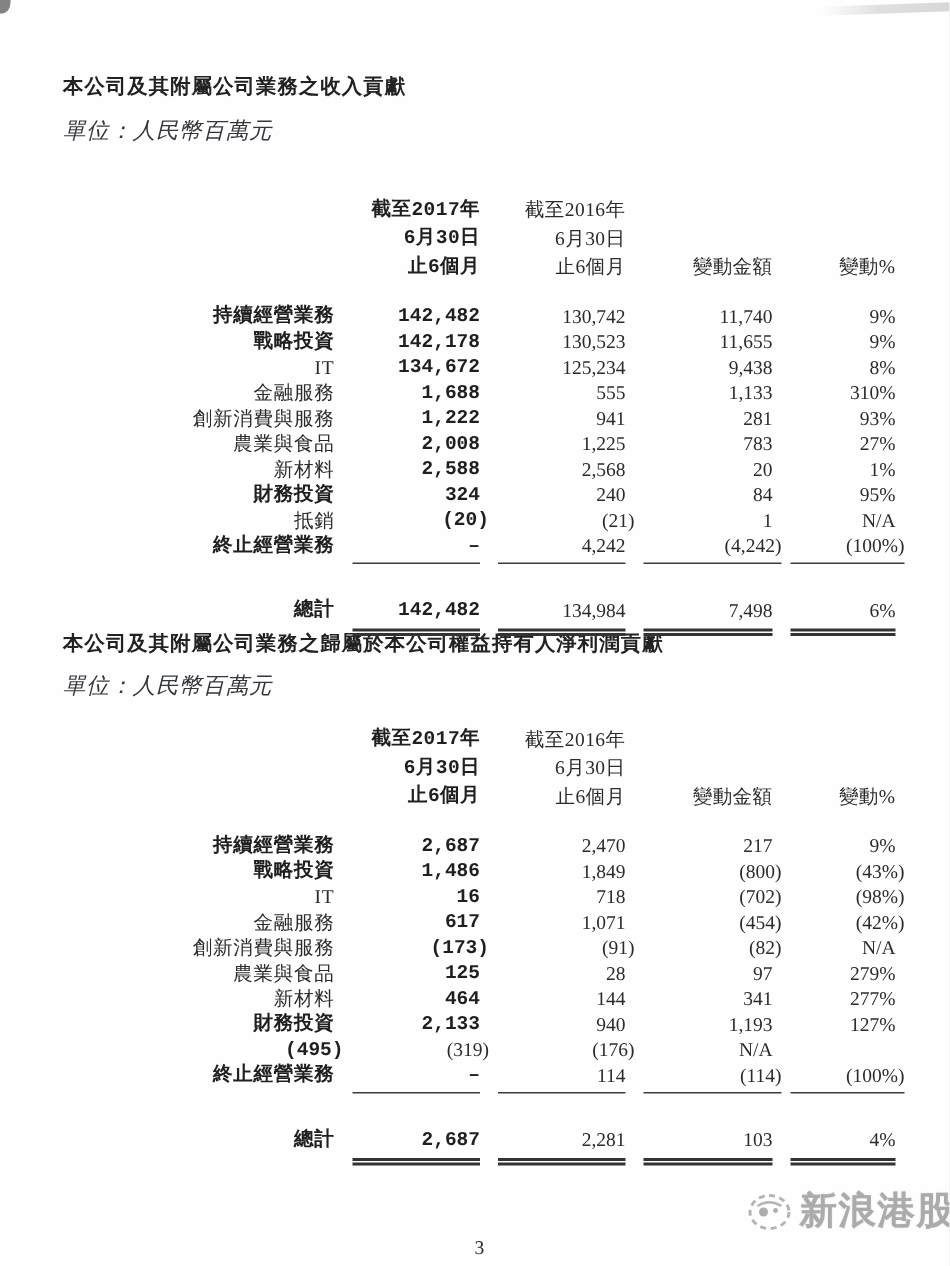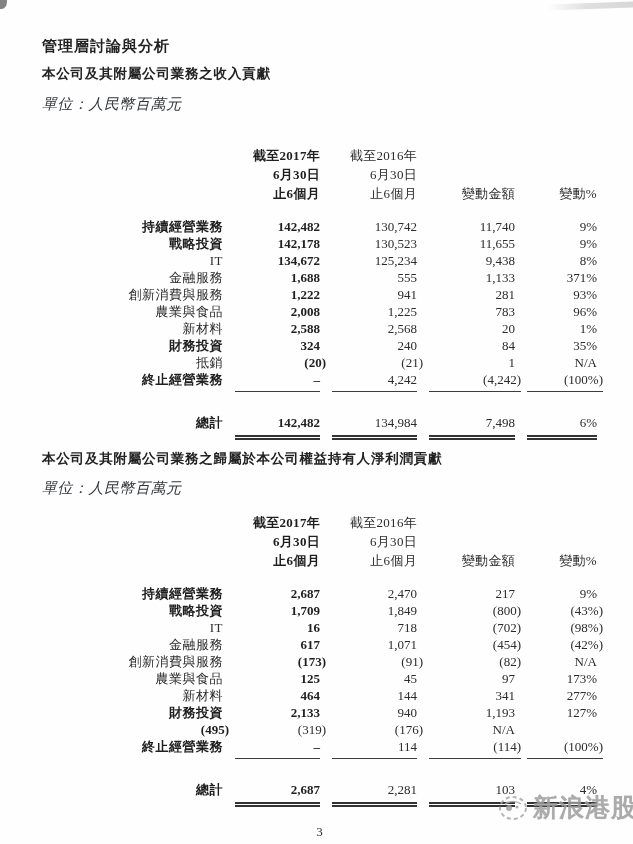--- a/index.html
+++ b/index.html
@@ -6,38 +6,38 @@
   .page{
     position:relative; width:633px; height:844px; margin:0 auto;
     background:#fefefe; overflow:hidden;
     font-family:"Liberation Serif","DejaVu Serif",serif;
     color:#2b2b2b;
   }
   .content{position:absolute; left:42px; top:38px; width:555px;}
   .main-title{font-size:15px; font-weight:bold; letter-spacing:1px; line-height:16px; color:#222;}
   .section-heading{font-size:13.5px; font-weight:bold; letter-spacing:0.8px; line-height:15px; color:#222;}
   .s1-heading{margin-top:12px;}
-  .s2-heading{margin-top:14px;}
+  .s2-heading{}
   .unit-note{
     font-size:15px; font-style:italic; line-height:16px;
     margin-top:13px; margin-right:-28px; color:#33373d; letter-spacing:0.5px;
   }
   .s1-unit{margin-top:15px;}
   .s2-unit{margin-top:14px;}
   .fintable{display:block;}
   .t1{margin-top:34px;}
   .t2{margin-top:17px;}
   .trow{
     display:grid; grid-template-columns:1fr 85px 85px 86px 70px;
     column-gap:12px; line-height:17px; font-size:13px;
   }
   .cell{white-space:nowrap;}
   .label{text-align:right; letter-spacing:0.5px;}
   .num{text-align:right; font-variant-numeric:lining-nums;}
-  .b{font-weight:bold; color:#1f1f1f;}
+  .b{font-weight:bold; color:#1f1f1f;font-family:Liberation Mono, monospace;}
   .thead{line-height:19px; margin-bottom:15px;}
   .hcell{align-self:end; letter-spacing:0.3px;}
   .paren{margin-right:-6px;}
   .rule1 .num{border-bottom:1px solid #3c3c3c; padding-bottom:3px;}
   .total{margin-top:22px;}
   .total .num{border-bottom:2px solid #333; padding-bottom:4px; position:relative;}
   .total .num::after{
     content:""; position:absolute; left:0; right:0; bottom:-5px; height:2px; background:#333;
   }
   .page-number{
@@ -64,21 +64,20 @@
   }
 </style>
 </head>
 <body>
 
 <div class="page">
   <div class="artifact-tl"></div>
   <div class="artifact-tr"></div>
 
   <div class="content">
-    <div class="main-title">管理層討論與分析</div>
 
     <div class="section-heading s1-heading">本公司及其附屬公司業務之收入貢獻</div>
     <div class="unit-note s1-unit">單位：人民幣百萬元</div>
     <div class="fintable t1">
         <div class="trow thead">
           <div class="cell label"></div>
           <div class="cell num hcell b">
             <div>截至2017年</div>
             <div>6月30日</div>
             <div>止6個月</div>
@@ -114,49 +113,49 @@
           <div class="cell num b">134,672</div>
           <div class="cell num">125,234</div>
           <div class="cell num">9,438</div>
           <div class="cell num">8%</div>
         </div>
         <div class="trow">
           <div class="cell label">金融服務</div>
           <div class="cell num b">1,688</div>
           <div class="cell num">555</div>
           <div class="cell num">1,133</div>
-          <div class="cell num">371%</div>
+          <div class="cell num">310%</div>
         </div>
         <div class="trow">
           <div class="cell label">創新消費與服務</div>
           <div class="cell num b">1,222</div>
           <div class="cell num">941</div>
           <div class="cell num">281</div>
           <div class="cell num">93%</div>
         </div>
         <div class="trow">
           <div class="cell label">農業與食品</div>
           <div class="cell num b">2,008</div>
           <div class="cell num">1,225</div>
           <div class="cell num">783</div>
-          <div class="cell num">96%</div>
+          <div class="cell num">27%</div>
         </div>
         <div class="trow">
           <div class="cell label">新材料</div>
           <div class="cell num b">2,588</div>
           <div class="cell num">2,568</div>
           <div class="cell num">20</div>
           <div class="cell num">1%</div>
         </div>
         <div class="trow">
           <div class="cell label b">財務投資</div>
           <div class="cell num b">324</div>
           <div class="cell num">240</div>
           <div class="cell num">84</div>
-          <div class="cell num">35%</div>
+          <div class="cell num">95%</div>
         </div>
         <div class="trow">
           <div class="cell label">抵銷</div>
           <div class="cell num b paren">(20)</div>
           <div class="cell num paren">(21)</div>
           <div class="cell num">1</div>
           <div class="cell num">N/A</div>
         </div>
         <div class="trow rule1">
           <div class="cell label b">終止經營業務</div>
@@ -198,21 +197,21 @@
         </div>
         <div class="trow">
           <div class="cell label b">持續經營業務</div>
           <div class="cell num b">2,687</div>
           <div class="cell num">2,470</div>
           <div class="cell num">217</div>
           <div class="cell num">9%</div>
         </div>
         <div class="trow">
           <div class="cell label b">戰略投資</div>
-          <div class="cell num b">1,709</div>
+          <div class="cell num b">1,486</div>
           <div class="cell num">1,849</div>
           <div class="cell num paren">(800)</div>
           <div class="cell num paren">(43%)</div>
         </div>
         <div class="trow">
           <div class="cell label">IT</div>
           <div class="cell num b">16</div>
           <div class="cell num">718</div>
           <div class="cell num paren">(702)</div>
           <div class="cell num paren">(98%)</div>
@@ -227,23 +226,23 @@
         <div class="trow">
           <div class="cell label">創新消費與服務</div>
           <div class="cell num b paren">(173)</div>
           <div class="cell num paren">(91)</div>
           <div class="cell num paren">(82)</div>
           <div class="cell num">N/A</div>
         </div>
         <div class="trow">
           <div class="cell label">農業與食品</div>
           <div class="cell num b">125</div>
-          <div class="cell num">45</div>
+          <div class="cell num">28</div>
           <div class="cell num">97</div>
-          <div class="cell num">173%</div>
+          <div class="cell num">279%</div>
         </div>
         <div class="trow">
           <div class="cell label">新材料</div>
           <div class="cell num b">464</div>
           <div class="cell num">144</div>
           <div class="cell num">341</div>
           <div class="cell num">277%</div>
         </div>
         <div class="trow">
           <div class="cell label b">財務投資</div>

